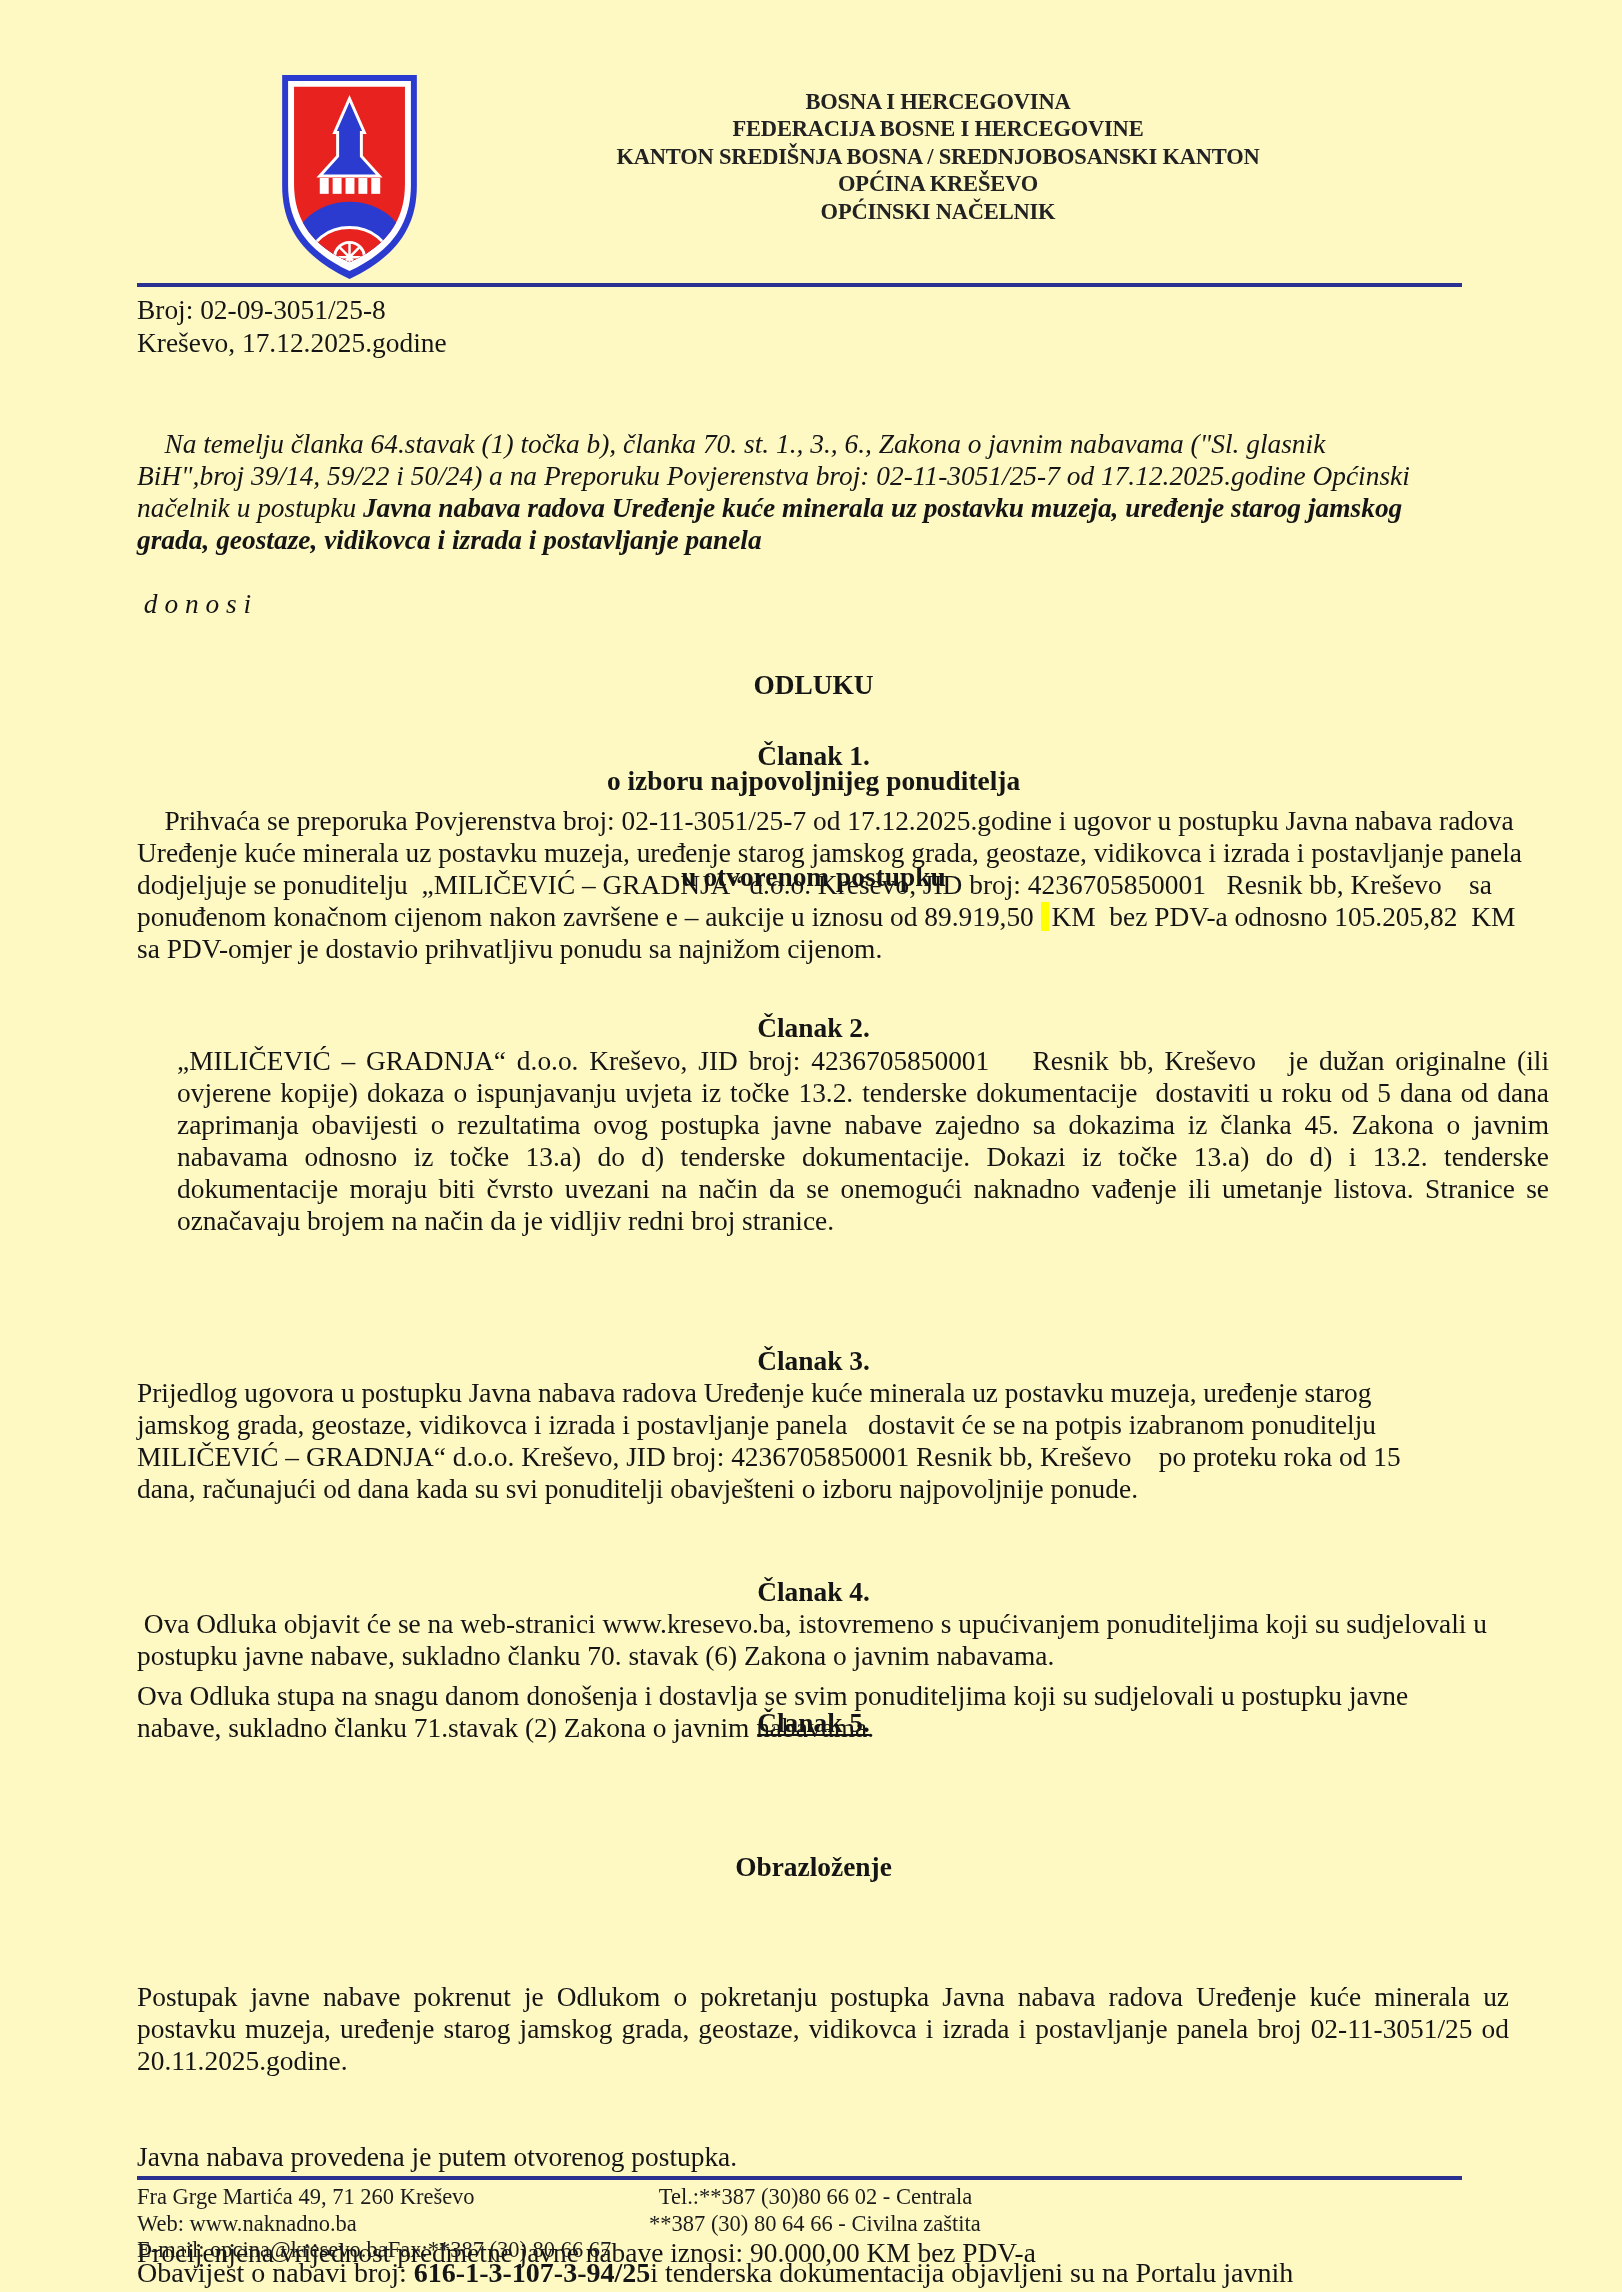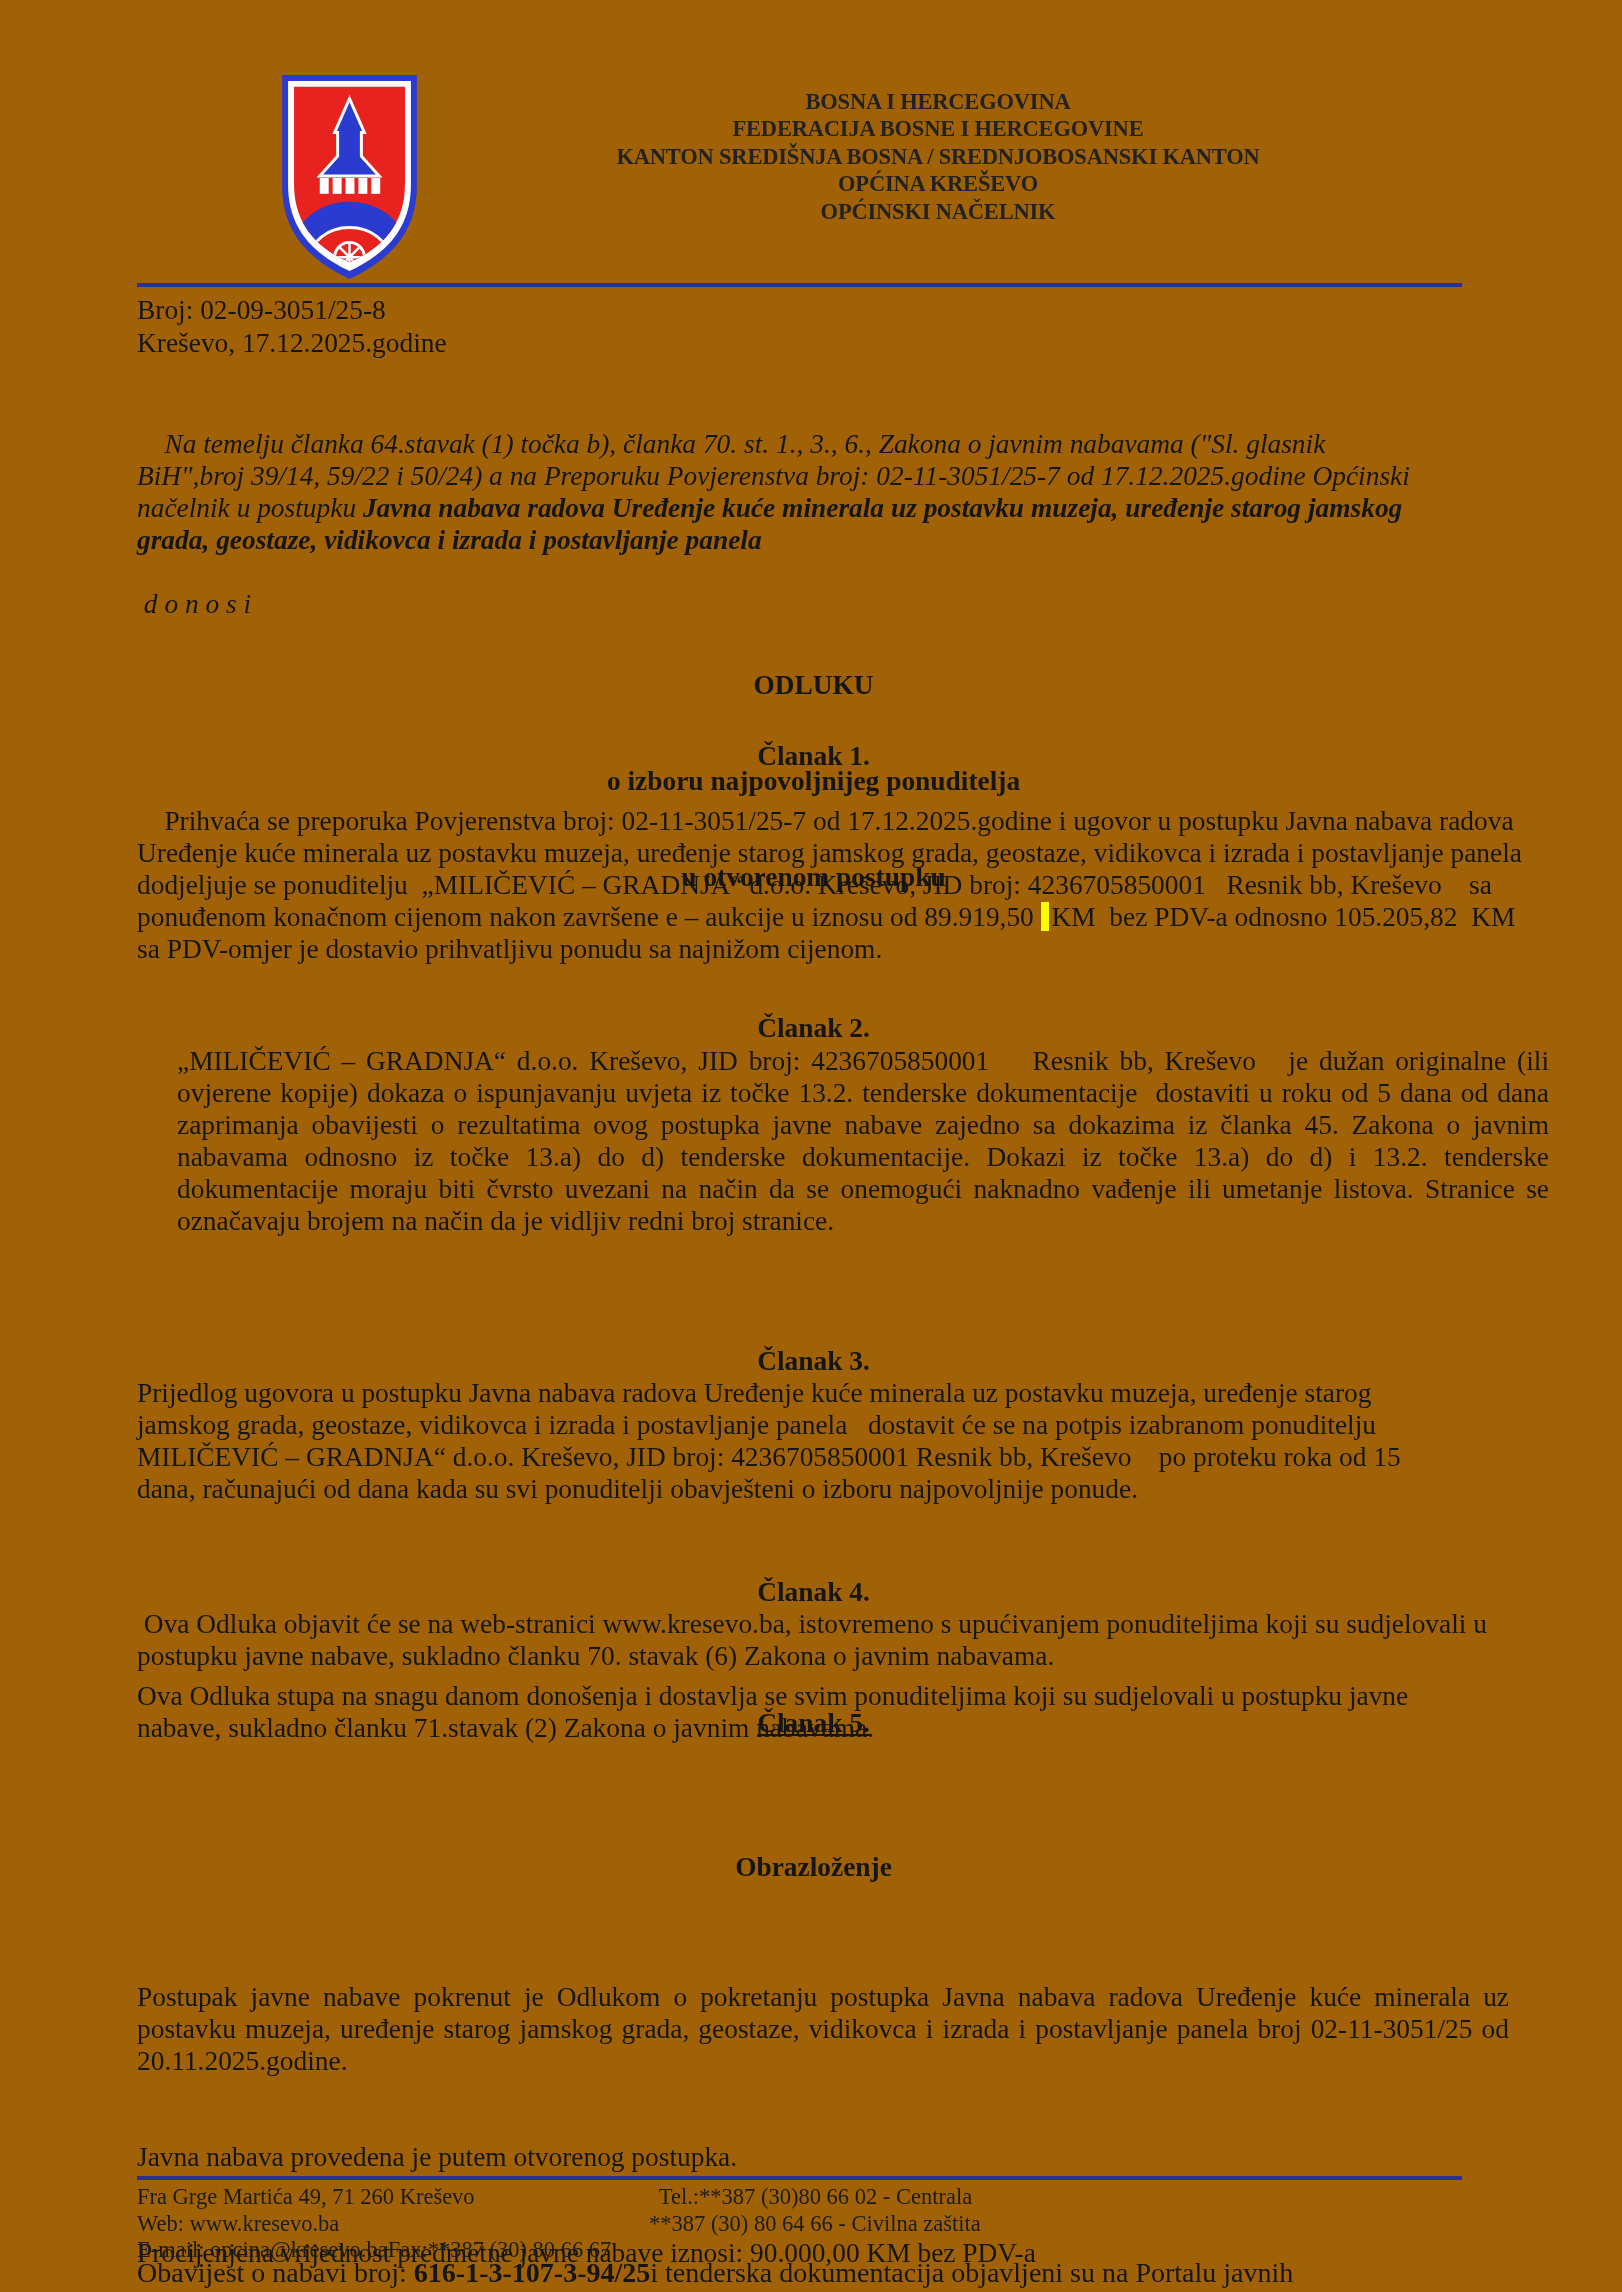--- a/index.html
+++ b/index.html
@@ -1,20 +1,20 @@
 <!DOCTYPE html>
 <html><head>
 <meta charset="utf-8">
 <style>
   html,body{margin:0;padding:0;}
   .page{
     position:relative;
     width:1622px;
     height:2293px;
-    background:#a16207;
+    background:#fef9c3;
     overflow:hidden;
     font-family:"Liberation Serif", serif;
     color:#151515;
   }
   .abs{position:absolute;}
   .letterhead{
     left:345px; top:88px; width:1186px;
     text-align:center;
     font-weight:bold;
     font-size:22.5px;
@@ -163,21 +163,21 @@
   <div class="abs body-text b-obr">
     <div class="justify">Postupak javne nabave pokrenut je Odlukom o pokretanju postupka Javna nabava radova Uređenje kuće minerala uz postavku muzeja, uređenje starog jamskog grada, geostaze, vidikovca i izrada i postavljanje panela broj 02-11-3051/25 od 20.11.2025.godine.</div>
     <div>Javna nabava provedena je putem otvorenog postupka.</div>
     <div>Procijenjena vrijednost predmetne javne nabave iznosi: 90.000,00 KM bez PDV-a</div>
   </div>
 
   <div class="abs rule bottom"></div>
 
   <div class="abs footer-col footer-left">
     <div>Fra Grge Martića 49, 71 260 Kreševo</div>
-    <div>Web: www.kresevo.ba</div>
+    <div>Web: www.naknadno.ba</div>
     <div>E-mail: opcina@kresevo.baFax:**387 (30) 80 66  67</div>
   </div>
   <div class="abs footer-col footer-right">
     <div class="indent">Tel.:**387 (30)80 66 02  - Centrala</div>
     <div>**387 (30) 80 64 66  - Civilna zaštita</div>
   </div>
 
   <div class="abs notice">
     <span>Obavijest o nabavi broj: </span><span class="bold">616-1-3-107-3-94/25</span><span>i tenderska dokumentacija  objavljeni su na Portalu javnih</span>
   </div>

